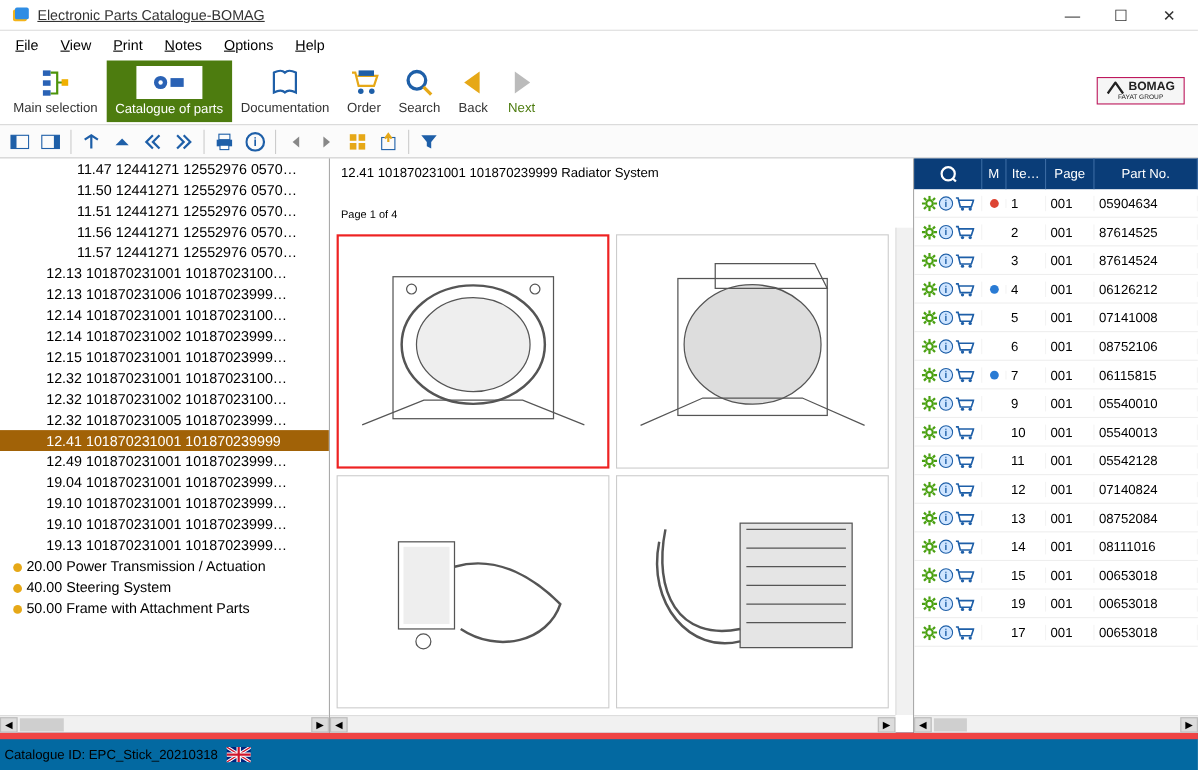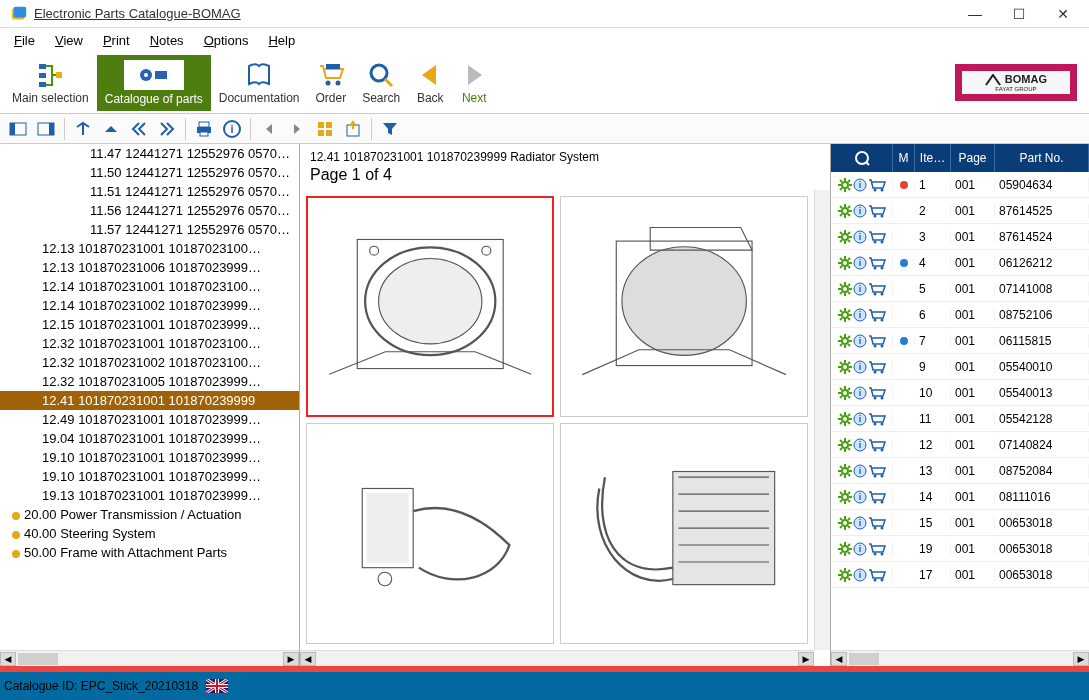--- a/index.html
+++ b/index.html
@@ -16,47 +16,47 @@
 .menubar { height: 24px; display: flex; align-items: center; padding: 0 4px; font-size: 13px; }
 .menu { padding: 0 10px; cursor: pointer; }
 .menu span.u { text-decoration: underline; }
 
 
 .maintoolbar { height: 62px; display: flex; align-items: center; border-bottom: 1px solid #ccc; padding: 0 4px; }
 .mt-item { display: flex; flex-direction: column; align-items: center; justify-content: center; padding: 2px 8px; height: 56px; font-size: 12px; color: #333; cursor: pointer; }
 .mt-item.sel { background: #4d7c0f; color: #fff; }
 .mt-item.dis { color: #4d7c0f; }
 .mt-icon { width: 28px; height: 28px; margin-bottom: 2px; display: flex; align-items: center; justify-content: center; }
-.brand { margin-left: auto; margin-right: 8px; border: 7px solid #be185d; background: #f6f6f6; padding: 2px 23px; font-size: 11px; font-weight: bold; color: #222; }
+.brand { margin-left: auto; margin-right: 8px; border: 1px solid #be185d; background: #f6f6f6; padding: 2px 8px; font-size: 11px; font-weight: bold; color: #222; }
 
 
 .sectoolbar { height: 30px; display: flex; align-items: center; padding: 0 4px; border-bottom: 1px solid #ccc; background: #fbfbfb; }
 .sbtn { width: 26px; height: 24px; display: flex; align-items: center; justify-content: center; margin: 0 1px; cursor: pointer; border: 1px solid transparent; }
 .vsep { width: 1px; height: 22px; background: #ccc; margin: 0 4px; }
 
 
 .content { flex: 1; display: flex; min-height: 0; }
 
 
 .tree { width: 300px; border-right: 1px solid #aaa; overflow: hidden; position: relative; font-size: 13px; }
 .tree-inner { position: absolute; inset: 0 0 16px 0; overflow: hidden; }
 .treeline { white-space: nowrap; padding: 2px 0 2px 8px; cursor: pointer; }
-.treeline.i1 { padding-left: 90px; }
+.treeline.i1 { padding-left: 70px; }
 .treeline.i2 { padding-left: 42px; }
 .treeline.i3 { padding-left: 12px; }
 .treeline.sel { background: #a16207; color: #fff; }
 .bullet { display: inline-block; width: 8px; height: 8px; border-radius: 50%; background: #e6a817; margin-right: 4px; vertical-align: middle; }
 .tree-hscroll { position: absolute; left: 0; right: 0; bottom: 0; height: 16px; background: #f1f1f1; display: flex; align-items: center; border-top: 1px solid #ddd; }
 .hs-arrow { width: 16px; height: 14px; background: #dcdcdc; border: 1px solid #bbb; font-size: 9px; display: flex; align-items: center; justify-content: center; }
 .hs-thumb { width: 40px; height: 12px; background: #cfcfcf; margin-left: 2px; }
 
 
 .viewer { flex: 1; display: flex; flex-direction: column; border-right: 1px solid #aaa; min-width: 0; }
 .viewer-head { padding: 6px 10px 2px; font-size: 12px; }
-.viewer-sub { padding: 0 10px 6px; font-size: 16px; }
+.viewer-sub { padding: 0 10px 6px; font-size: 10px; margin-top: 24px; }
 .thumbs { flex: 1; display: grid; grid-template-columns: 1fr 1fr; grid-template-rows: 1fr 1fr; gap: 6px; padding: 6px; position: relative; min-height: 0; }
 .thumbcell { background: #fff; border: 1px solid #ccc; display: flex; align-items: center; justify-content: center; overflow: hidden; position: relative; }
 .thumbcell.sel { border: 2px solid #e22; }
 .thumb-svg { width: 92%; height: 92%; }
 .vwr-vscroll { position: absolute; right: 0; top: 0; bottom: 16px; width: 16px; background: #f1f1f1; border-left: 1px solid #ddd; }
 .vwr-hscroll { position: absolute; left: 0; right: 16px; bottom: 0; height: 16px; background: #f1f1f1; border-top: 1px solid #ddd; display: flex; align-items: center; }
 
 
 .parts { width: 258px; display: flex; flex-direction: column; position: relative; }
 .pt-head { display: flex; background: #0a3d78; color: #fff; font-size: 12px; height: 28px; }

